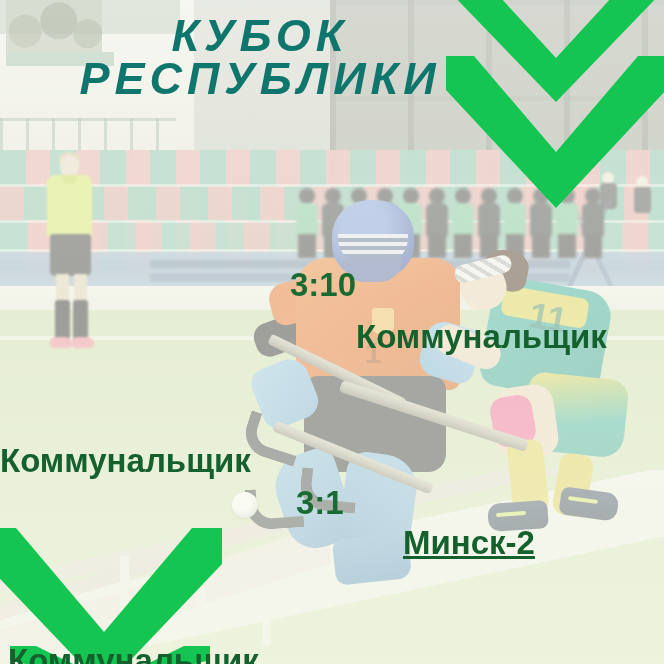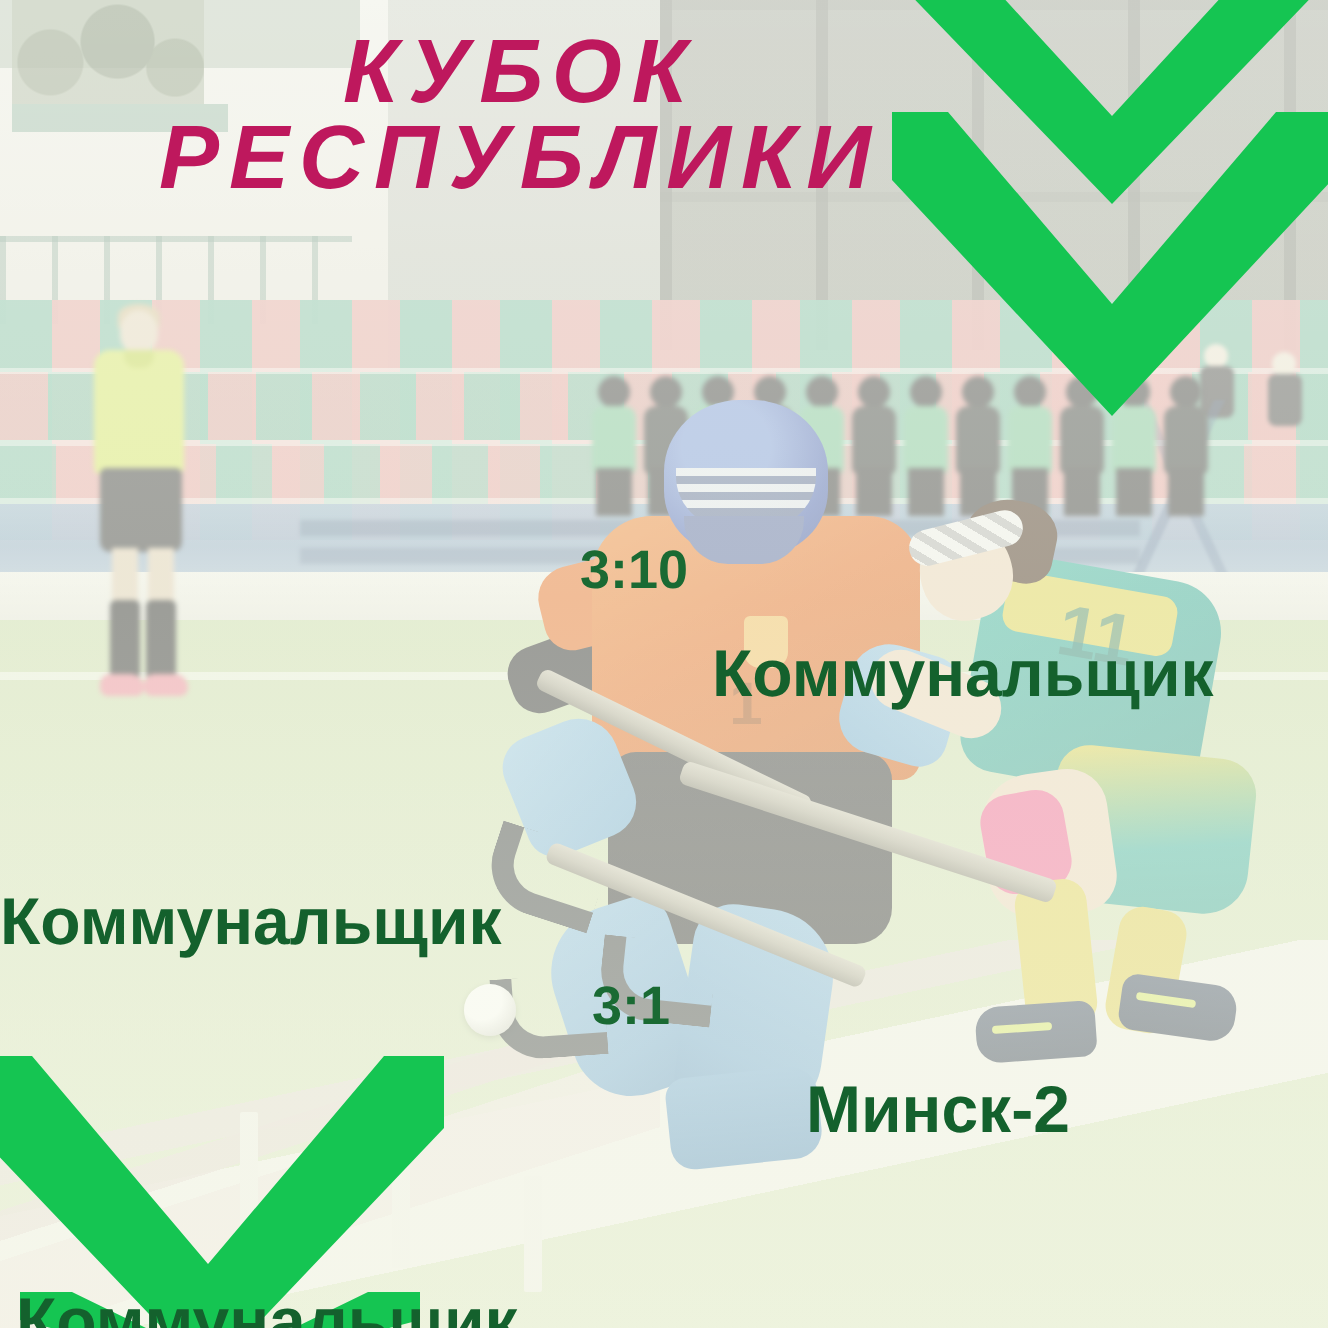--- a/index.html
+++ b/index.html
@@ -330,50 +330,50 @@
     position: absolute;
     left: 0; top: 14px;
     width: 520px;
     text-align: center;
     font-family: "Liberation Sans", sans-serif;
     font-style: italic;
     font-weight: bold;
     font-size: 45px;
     line-height: 43px;
     letter-spacing: 5px;
-    color: #be185d;
+    color: #0f766e;
   }
   .title-l2 { font-size: 45px; letter-spacing: 5px; }
 
   .team {
     position: absolute;
     font-family: "Liberation Sans", sans-serif;
     font-weight: bold;
     font-size: 33px;
     line-height: 38px;
     color: #14612d;
     white-space: nowrap;
   }
   .score {
     position: absolute;
     font-family: "Liberation Sans", sans-serif;
     font-weight: bold;
-    font-size: 27px;
+    font-size: 33px;
     line-height: 30px;
     color: #1a6a33;
     white-space: nowrap;
   }
 
   .team-a1 { left: 20px;  top: 232px; }
   .score-1 { left: 290px; top: 270px; }
   .team-b1 { left: 356px; top: 318px; }
 
   .team-a2 { left: 0px;   top: 442px; }
   .score-2 { left: 296px; top: 488px; }
-  .team-b2 { left: 403px; top: 536px; }
+  .team-b2 { left: 403px; top: 524px; text-decoration: underline; }
 
   .team-clip {
     position: absolute;
     left: 8px; top: 642px;
     font-family: "Liberation Sans", sans-serif;
     font-weight: bold;
     font-size: 33px;
     line-height: 38px;
     color: #14612d;
     white-space: nowrap;

